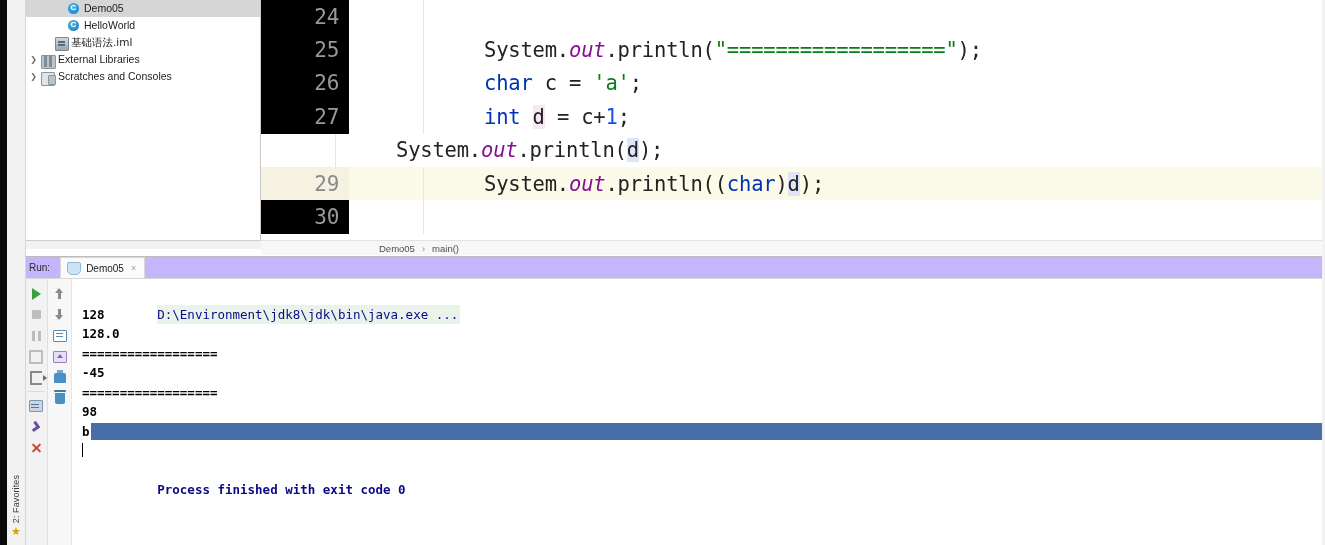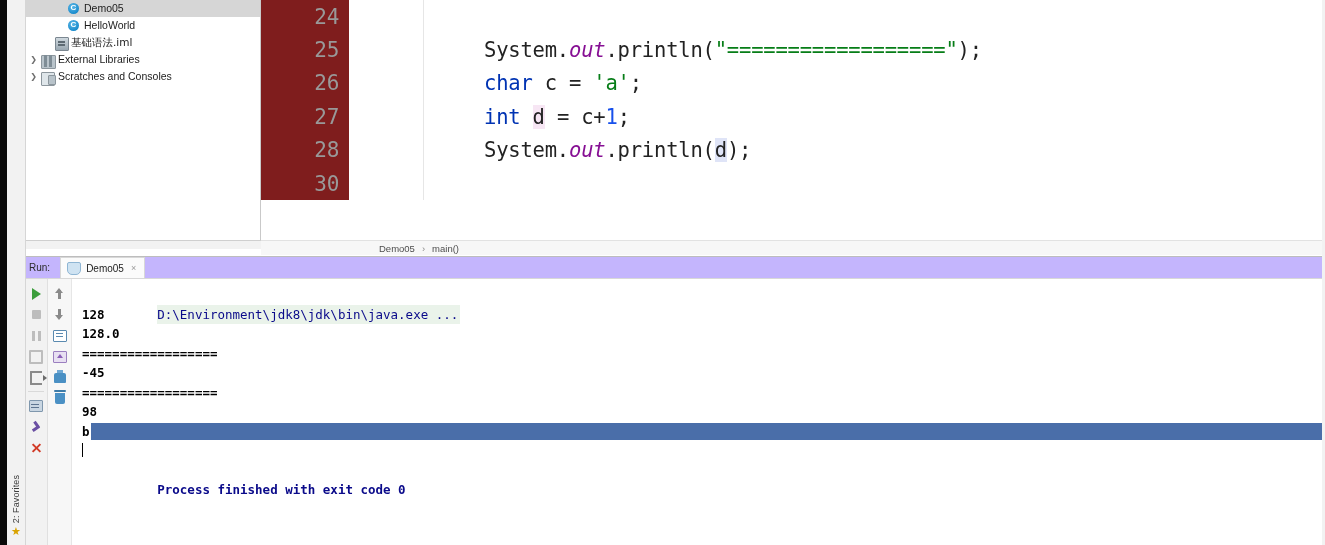--- a/index.html
+++ b/index.html
@@ -226,21 +226,21 @@
     position: relative;
     height: 33.4px;
     display: flex;
     align-items: center;
   }
   .code-line.current { background: #fcfae8; }
   .gutter {
     width: 88px;
     flex: 0 0 88px;
     height: 100%;
-    background: #7f1d1d;
+    background: #000000;
     color: #999999;
     font-family: "DejaVu Sans Mono", monospace;
     font-size: 21px;
     text-align: right;
     padding-right: 10px;
     box-sizing: border-box;
     display: flex;
     align-items: center;
     justify-content: flex-end;
     letter-spacing: -0.3px;
@@ -646,23 +646,27 @@
             <div class="gutter">26</div>
             <div class="gutter-gap"></div>
             <div class="code-text"><span class="kw">char</span><span> c = </span><span class="str">'a'</span><span>;</span></div>
           </div>
           <div class="code-line">
             <div class="gutter">27</div>
             <div class="gutter-gap"></div>
             <div class="code-text"><span class="kw">int</span><span> </span><span class="hl-pink">d</span><span> = c+</span><span class="num">1</span><span>;</span></div>
           </div>
           <div class="code-line">
-            <div class="gutter">28</div>
             <div class="gutter-gap"></div>
             <div class="code-text"><span>System.</span><span class="field-it">out</span><span>.println(</span><span class="hl-var">d</span><span>);</span></div>
+          </div>
+          <div class="code-line current">
+            <div class="gutter">29</div>
+            <div class="gutter-gap"></div>
+            <div class="code-text"><span>System.</span><span class="field-it">out</span><span>.println((</span><span class="kw">char</span><span>)</span><span class="hl-var">d</span><span>);</span></div>
           </div>
           <div class="code-line">
             <div class="gutter">30</div>
             <div class="gutter-gap"></div>
             <div class="code-text"></div>
           </div>
         </div>
     </div>
 
     <div class="breadcrumb-bar">

